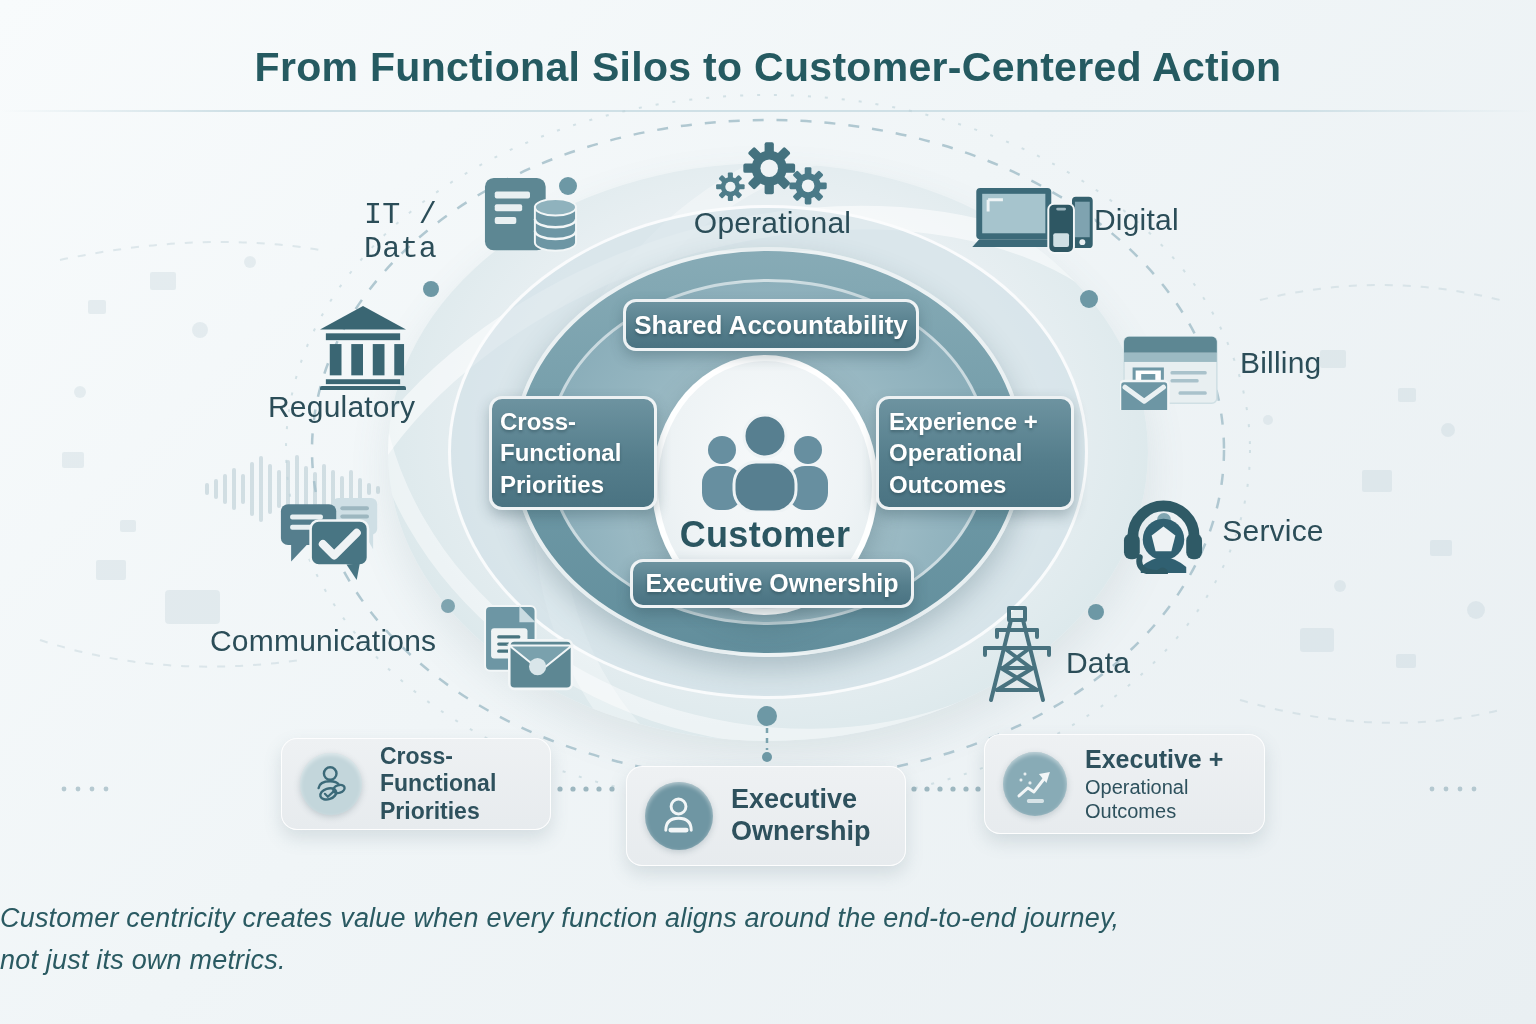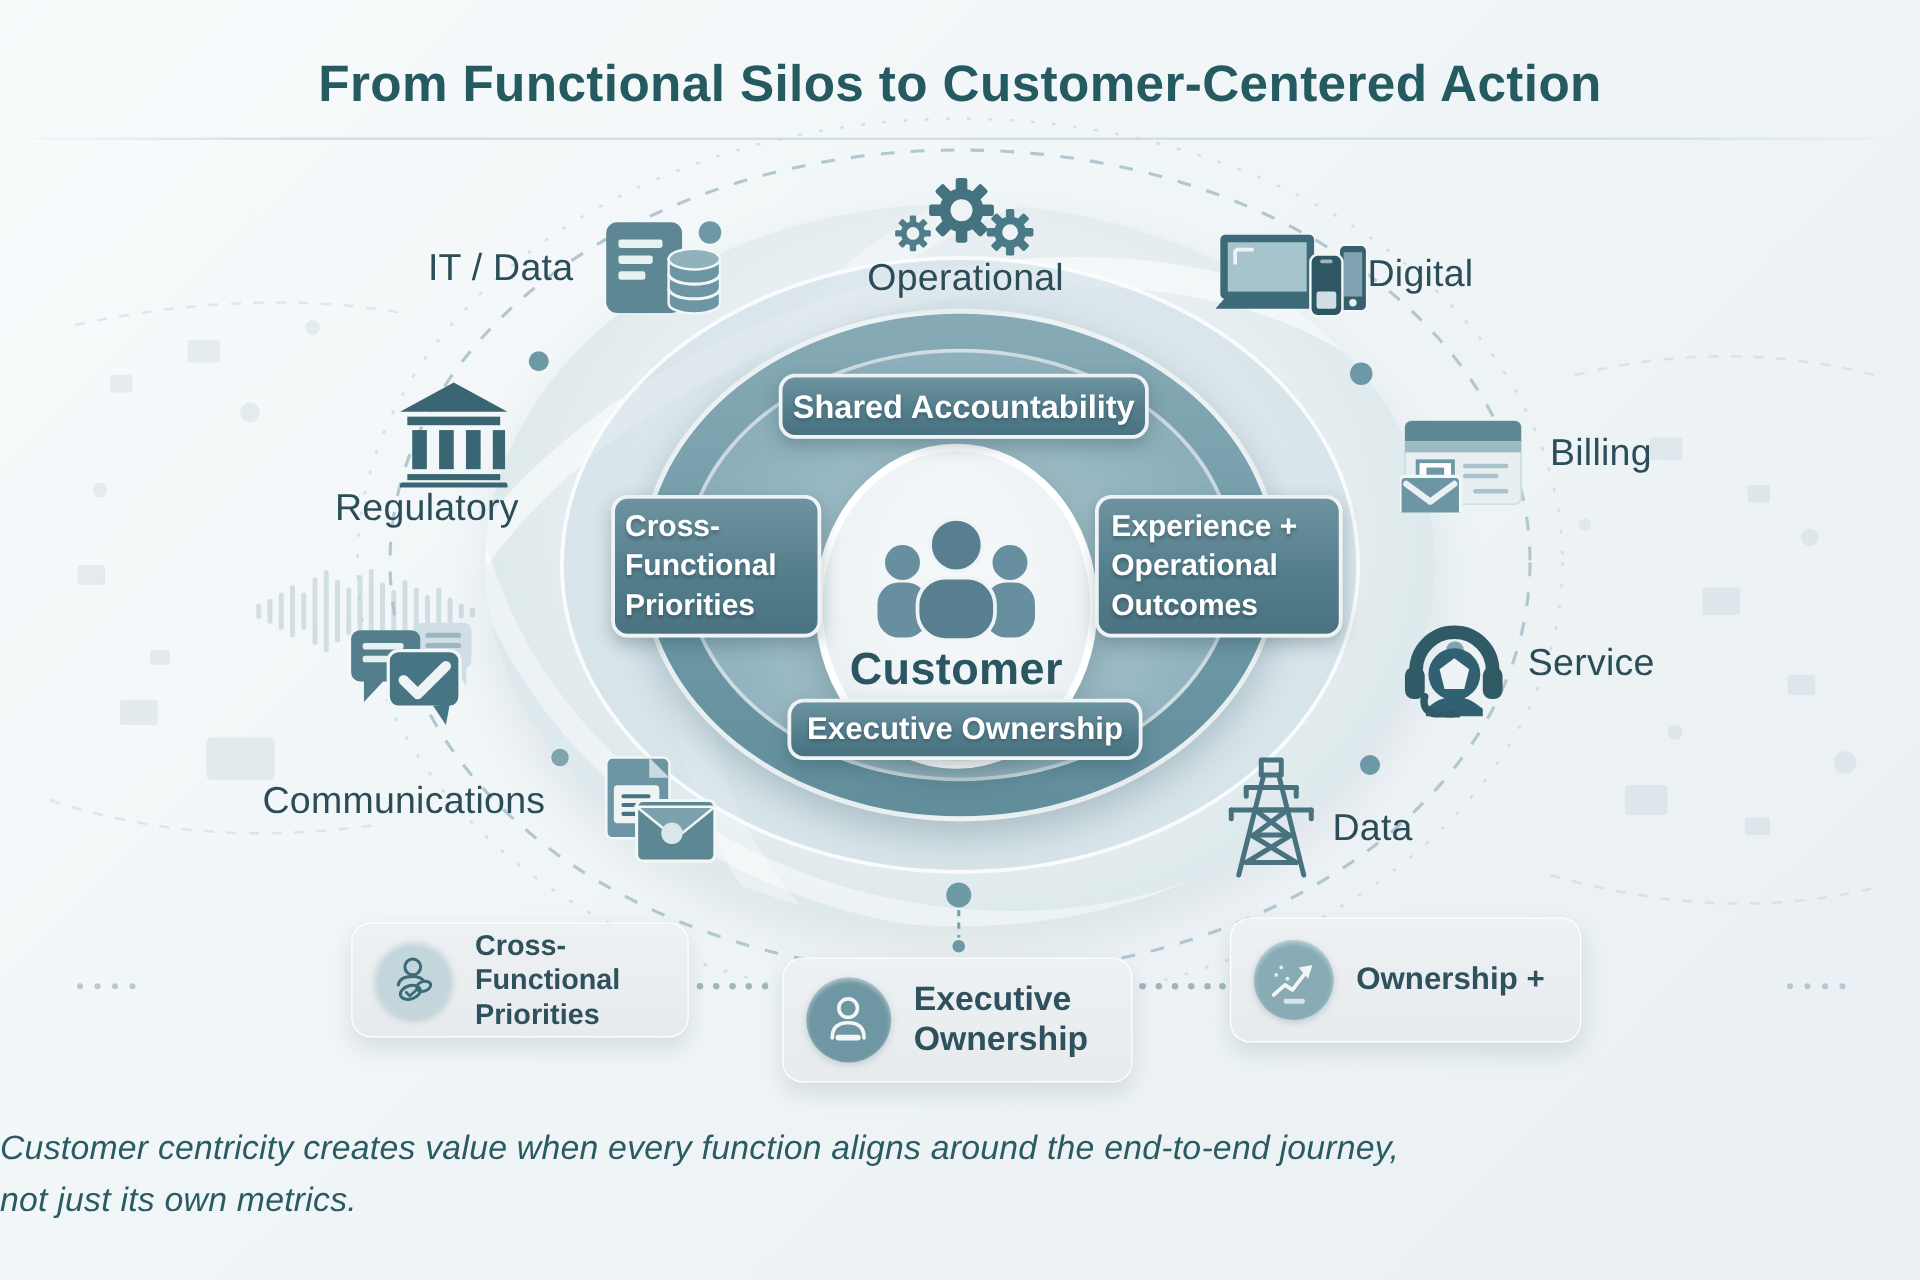--- a/index.html
+++ b/index.html
@@ -83,21 +83,21 @@
   .box-left   { left:489px; top:396px; width:168px; height:114px; font-size:24px; line-height:1.3; padding:4px 8px; }
   .box-right  { left:876px; top:396px; width:198px; height:114px; font-size:24px; line-height:1.3; padding:4px 10px; }
   .box-bottom { left:630px; top:559px; width:284px; height:49px; font-size:25px; }
   
   .fn-icon  { position:absolute; z-index:9; }
   .fn-label {
     position:absolute; z-index:9; color:#2b4d58; font-size:30px; font-weight:400;
     text-align:center; letter-spacing:.2px;
   }
   .i-itdata { left:480px; top:172px; width:100px; height:94px; }
-  .l-itdata { left:328px; top:198px; width:145px; }
+  .l-itdata { left:328px; top:198px; width:145px;font-family:Liberation Mono, monospace; }
   .i-ops    { left:708px; top:134px; width:128px; height:74px; }
   .l-ops    { left:670px; top:206px; width:205px; }
   .i-digital{ left:970px; top:180px; width:128px; height:74px; }
   .l-digital{ left:1094px; top:203px; width:130px; text-align:left; }
   .i-billing{ left:1120px; top:328px; width:116px; height:82px; }
   .l-billing{ left:1240px; top:346px; width:130px; text-align:left; }
   .i-service{ left:1120px; top:490px; width:86px; height:84px; }
   .l-service{ left:1208px; top:514px; width:130px; text-align:center; }
   .i-field  { left:980px; top:604px; width:74px; height:100px; }
   .l-field  { left:1066px; top:646px; width:100px; text-align:left; }
@@ -461,21 +461,22 @@
           <circle cx="22" cy="42" r="3"></circle>
             <circle cx="30" cy="30" r="3"></circle>
             <circle cx="40" cy="48" r="3.2"></circle>
         </g>
         <polyline points="18,74 36,58 48,66 68,40" fill="none" stroke="#f2f6f7" stroke-width="6" stroke-linecap="round" stroke-linejoin="round"></polyline>
         <polygon points="58,30 80,26 73,48" fill="#f2f6f7"></polygon>
         <rect x="34" y="80" width="34" height="8" rx="3" fill="#f2f6f7" opacity="0.75"></rect>
       </svg>
     </div>
     <div class="card-text">
-      <div class="ctitle">Ownership +</div>
+      <div class="ctitle">Executive +</div>
+      <div class="csub">Operational Outcomes</div>
     </div>
   </div>
 
   <div class="caption-wrap">
     <div class="caption">Customer centricity creates value when every function aligns around the end-to-end journey, not just its own metrics.</div>
   </div>
 
 </div>
 
 </body></html>

